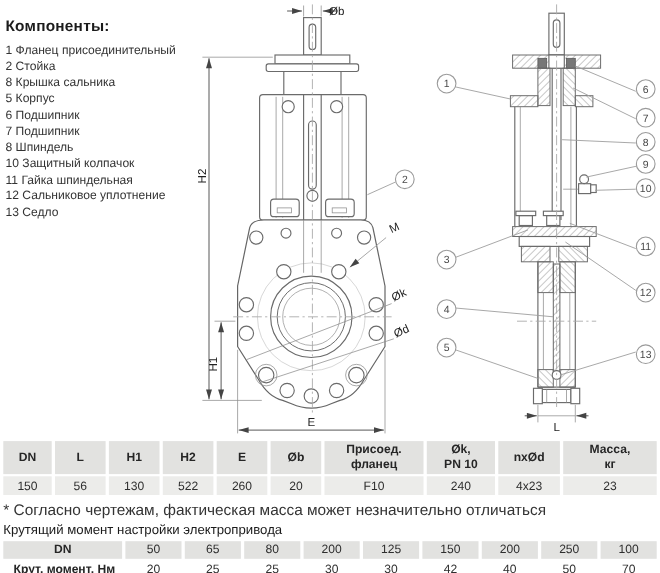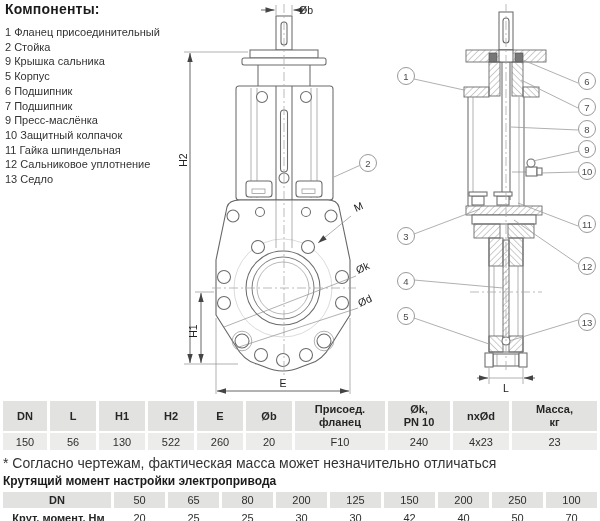--- a/index.html
+++ b/index.html
@@ -1,21 +1,21 @@
 <!DOCTYPE html>
 <html><head>
 <meta charset="utf-8">
 <style>
   html,body{margin:0;padding:0;}
   body{
     width:600px;height:521px;position:relative;overflow:hidden;
     background:#ffffff;font-family:"Liberation Sans",sans-serif;
   }
   
-  .components{position:absolute;left:5px;top:1px;width:182px;z-index:2;}
+  .components{position:absolute;left:5px;top:15px;width:182px;z-index:2;}
   .components h2{font-size:14px;font-weight:bold;color:#1b1b1b;margin:0 0 8px 0;letter-spacing:.2px;}
   .components ul{list-style:none;margin:0;padding:0;font-size:11px;color:#333;line-height:14.7px;}
   
   svg.drawing{position:absolute;left:0;top:0;}
   svg .ln{stroke:#6b6b6b;stroke-width:1.05;fill:none;}
   svg .wf{fill:#ffffff;}
   svg .tn{stroke:#8f8f8f;stroke-width:.7;fill:none;}
   svg .cl{stroke:#a9a9a9;stroke-width:.8;fill:none;stroke-dasharray:9 3 2 3;}
   svg .dim{stroke:#555;stroke-width:.9;fill:none;}
   svg .ld{stroke:#9c9c9c;stroke-width:.8;fill:none;}
@@ -27,37 +27,37 @@
   
   .tables{position:absolute;left:0;top:399px;width:600px;z-index:2;}
   table{border-collapse:separate;border-spacing:3px 2px;width:600px;table-layout:fixed;}
   table td{text-align:center;vertical-align:middle;font-size:11px;color:#2e2e2e;padding:0;}
   .g{background:#e2e2e0;}
   .g2{background:#ececea;}
   .b{font-weight:bold;color:#262626;}
   .dims .hrow td{height:30px;white-space:pre-line;line-height:13px;}
   .dims .vrow td{height:17px;}
   .footnote{font-size:14px;color:#333;margin:3px 0 1px 3px;}
-  .torque-title{font-size:12px;font-weight:bold;color:#1b1b1b;margin:3px 0 2px 3px;}
+  .torque-title{font-size:12px;font-weight:normal;color:#1b1b1b;margin:3px 0 2px 3px;}
   .torque td{height:16px;}
   .torque .lbl2{text-align:center;padding-left:3px;background:#fff;}
 </style>
 </head>
 <body>
 
 <div class="components">
   <h2>Компоненты:</h2>
   <ul>
     <li>1 Фланец присоединительный</li>
     <li>2 Стойка</li>
-    <li>9 Крышка сальника</li>
+    <li>8 Крышка сальника</li>
     <li>5 Корпус</li>
     <li>6 Подшипник</li>
     <li>7 Подшипник</li>
-    <li>9 Пресс-маслёнка</li>
+    <li>8 Шпиндель</li>
     <li>10 Защитный колпачок</li>
     <li>11 Гайка шпиндельная</li>
     <li>12 Сальниковое уплотнение</li>
     <li>13 Седло</li>
   </ul>
 </div>
 
 <svg class="drawing" width="600" height="398" viewBox="0 0 600 398" xmlns="http://www.w3.org/2000/svg">
   <defs>
     <pattern id="h1p" patternUnits="userSpaceOnUse" width="4.5" height="4.5" patternTransform="rotate(45)">

